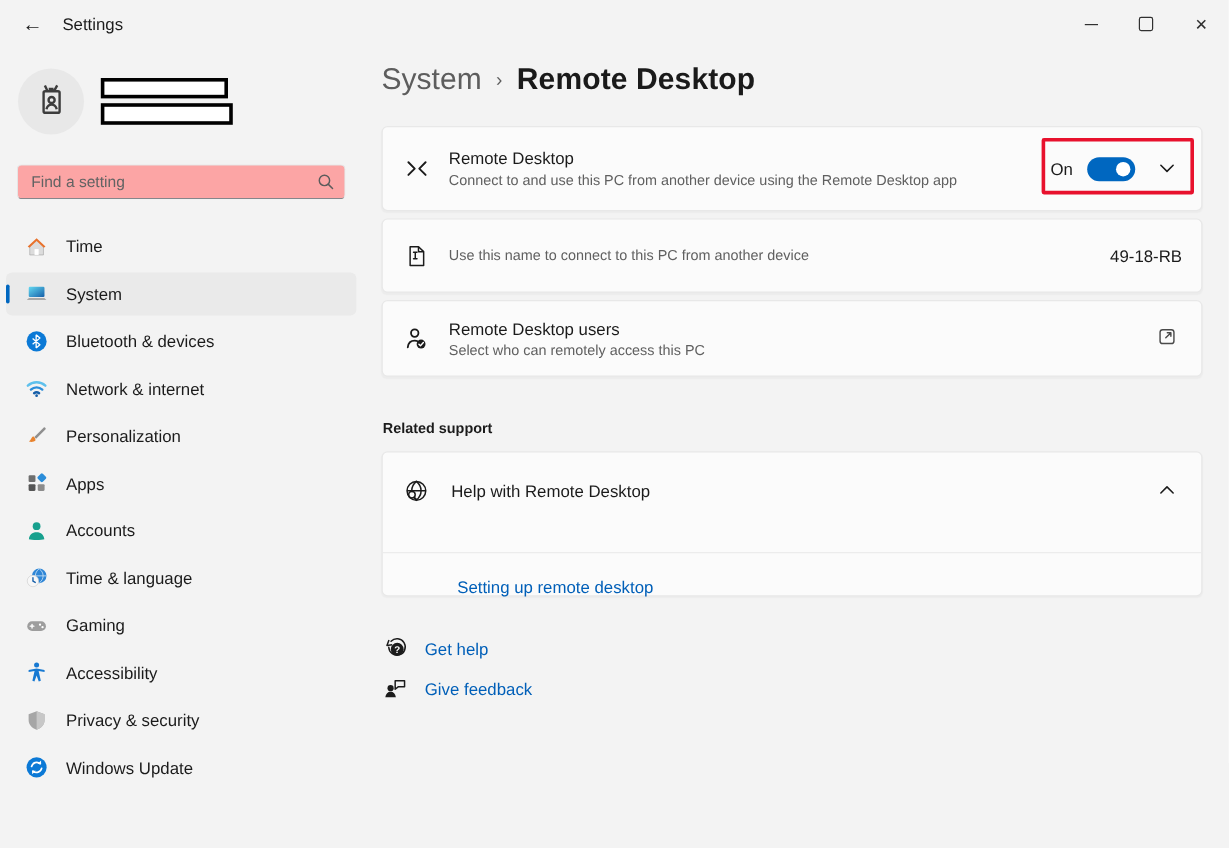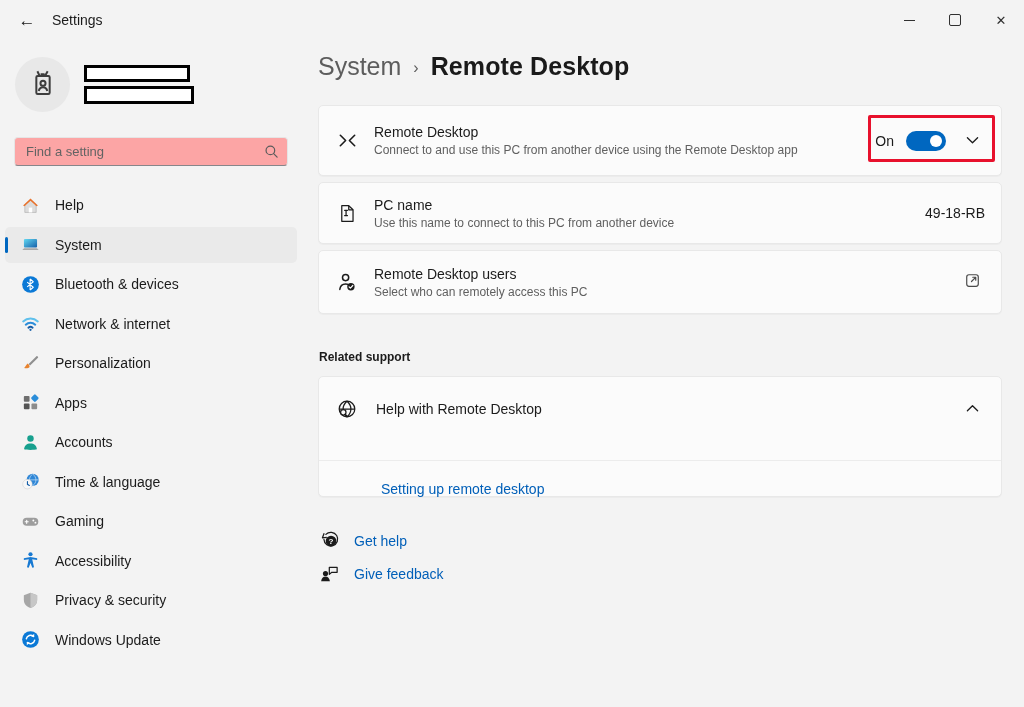--- a/index.html
+++ b/index.html
@@ -135,21 +135,21 @@
     <nav class="nav">
 
       <div class="nav-item">
         <span class="nav-icon">
           <svg width="19" height="19" viewBox="0 0 20 20">
               <path d="M4 9.3 10 4l6 5.3v8H4z" fill="#dcdcdc" stroke="#a8a8a8" stroke-width=".6"></path>
               <path d="M2.2 9.9 10 2.7l7.8 7.2-1.5 1L10 5.1l-6.3 5.8z" fill="#e8722c"></path>
               <rect x="8.2" y="12.2" width="3.6" height="5.1" fill="#fff"></rect>
             </svg>
         </span>
-        <span class="nav-label">Help</span>
+        <span class="nav-label">Time</span>
       </div>
 
       <div class="nav-item selected">
         <span class="nav-icon">
           <svg width="19" height="19" viewBox="0 0 20 20">
               <defs>
                 <linearGradient id="sysg" x1="0" y1="0" x2="1" y2="1">
                   <stop offset="0" stop-color="#63d9f2"></stop>
                   <stop offset="1" stop-color="#155ea8"></stop>
                 </linearGradient>
@@ -315,21 +315,20 @@
     <div class="card card-2">
       <div class="row">
         <span class="row-icon">
           <svg width="21" height="21" viewBox="0 0 22 22" fill="none" stroke="#1b1b1b" stroke-width="1.3">
               <path d="M5 2.8h7.3L16.8 7v12.2H5z" stroke-linejoin="round"></path>
               <path d="M12.3 2.8v4.4h4.5" stroke-linejoin="round"></path>
               <path d="M8 7.6h3M9.5 7.6v5.6M8 13.2h3" stroke-linecap="round"></path>
             </svg>
         </span>
         <div class="row-text">
-          <span class="row-title">PC name</span>
           <span class="row-desc">Use this name to connect to this PC from another device</span>
         </div>
         <div class="row-spacer"></div>
         <span class="setting-value">49-18-RB</span>
       </div>
     </div>
 
     <div class="card card-3">
       <div class="row">
         <span class="row-icon">

